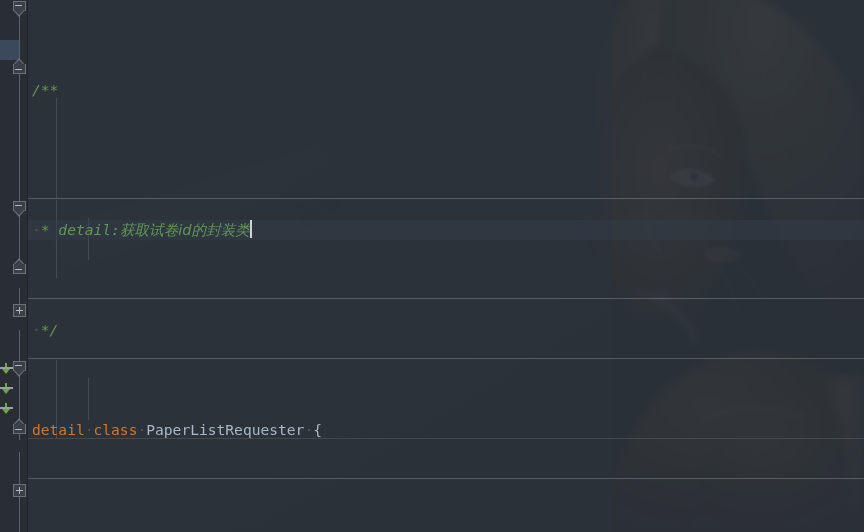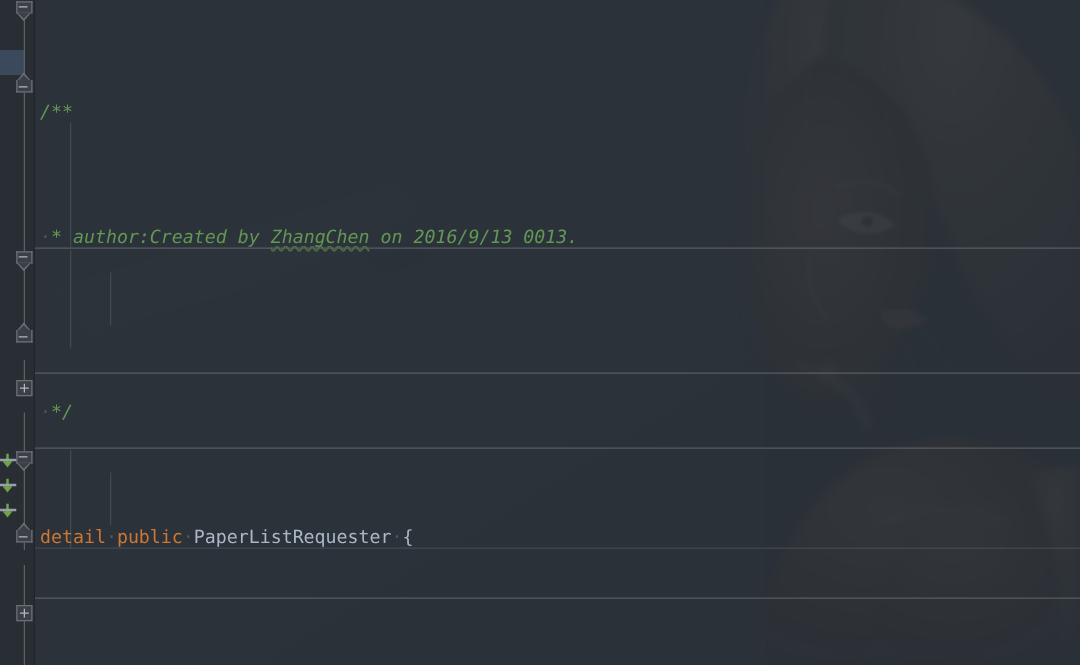--- a/index.html
+++ b/index.html
@@ -383,29 +383,29 @@
   <div class="guide" style="left:88px;top:218px;height:42px;"></div>
   <div class="guide" style="left:56px;top:360px;height:78px;"></div>
   <div class="guide" style="left:88px;top:378px;height:42px;"></div>
 
   <div id="code">
 
     
     <div class="line"><span class="cmt">/**</span></div>
 
     
-    <div class="line"><span class="ws">·</span><span class="cmt">* <span class="cmt">author:Created</span> <span class="cmt">by</span> <span class="cmt squig-c">ZhangChen</span> <span class="cmt">on</span> <span class="cmt">2016/9/13</span> <span class="cmt">0013.</span></span></div>
-
-    
+
+    
+    <div class="line current"><span class="ws">·</span><span class="cmt">* detail:<span class="cjk">获取试卷id的封装类</span></span><span id="caret" style="position:relative;display:inline-block;vertical-align:-3px;"></span></div>
 
     
     <div class="line"><span class="ws">·</span><span class="cmt">*/</span></div>
 
     
-    <div class="line"><span class="kw">detail</span><span class="ws">·</span><span class="kw">public</span><span class="ws">·</span><span class="typ">PaperListRequester</span><span class="ws">·</span><span class="op">{</span></div>
+    <div class="line"><span class="kw">detail</span><span class="ws">·</span><span class="kw">class</span><span class="ws">·</span><span class="typ">PaperListRequester</span><span class="ws">·</span><span class="op">{</span></div>
 
     
     
 
     
     
 
     
     
 

